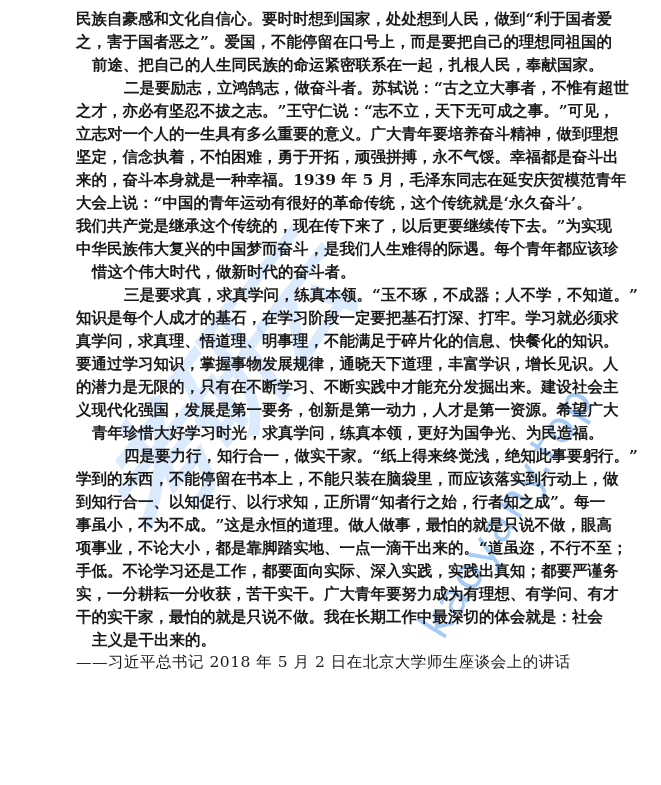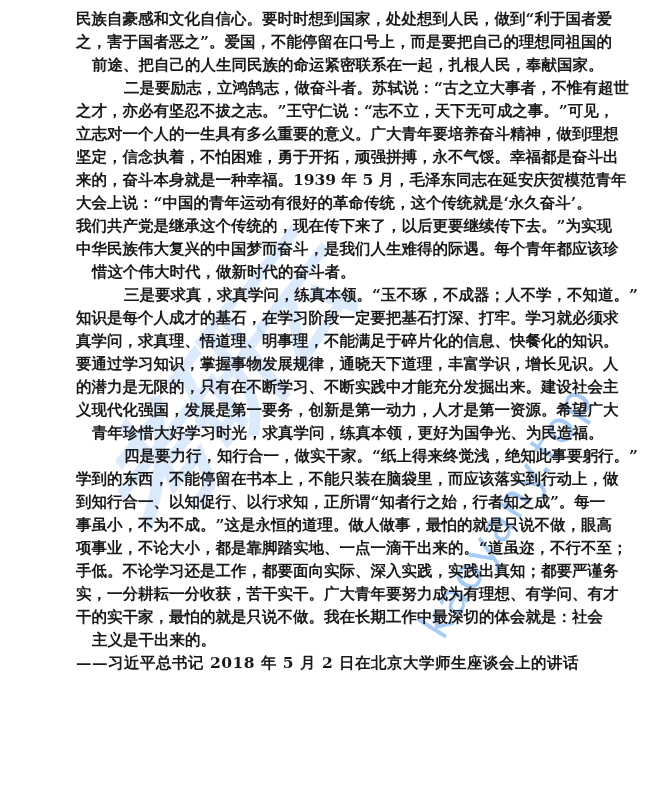--- a/index.html
+++ b/index.html
@@ -46,21 +46,20 @@
     .line.indent {
       padding-left: 48px;
       box-sizing: border-box;
     }
     .attribution {
       height: 23px;
       line-height: 23px;
       font-size: 15.5px;
       white-space: nowrap;
       letter-spacing: 0.5px;
-      font-weight: bold;
     }
     .watermark {
       position: absolute;
       pointer-events: none;
       color: rgba(64, 140, 240, 0.32);
       font-family: "DejaVu Sans", sans-serif;
       white-space: nowrap;
     }
     .wm-cn {
       left: 60px;

